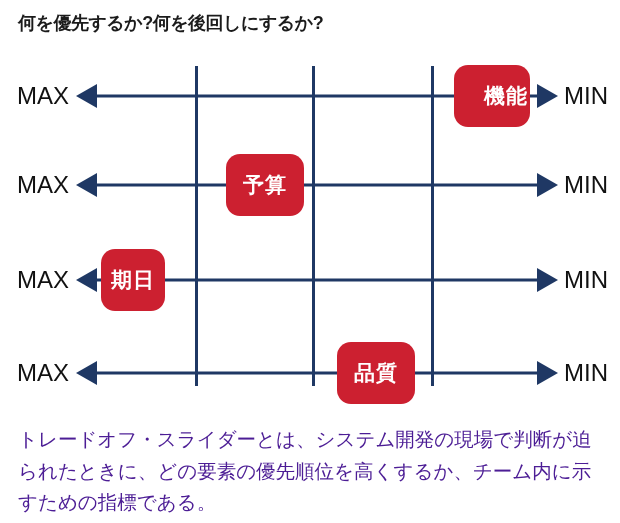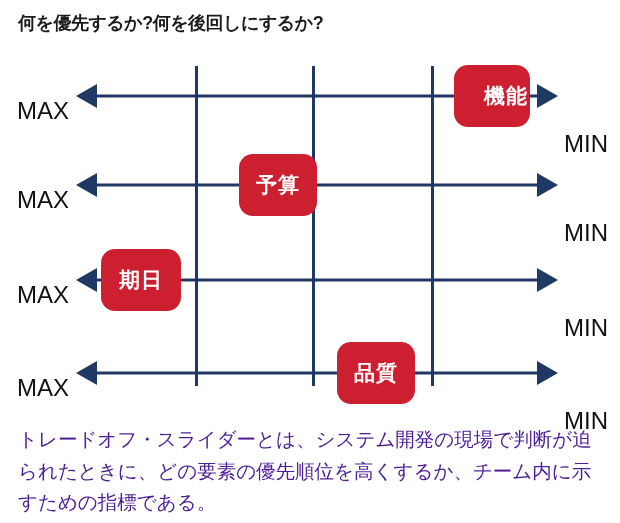--- a/index.html
+++ b/index.html
@@ -44,22 +44,22 @@
   
   .axis-label {
     position: absolute;
     font-size: 24px;
     font-weight: normal;
     color: #111111;
     line-height: 1;
     letter-spacing: 0px;
     white-space: nowrap;
   }
-  .axis-label.max { left: 17px; margin-top: 15px; }
-  .axis-label.min { left: 564px; margin-top: 48px; }
+  .axis-label.max { left: 17px; }
+  .axis-label.min { left: 564px; }
 
   
   .badge {
     position: absolute;
     background: #cc2030;
     border-radius: 14px;
     color: #ffffff;
     font-size: 21px;
     font-weight: bold;
     display: flex;
@@ -128,21 +128,21 @@
   <div class="axis-label max" style="top:268px;">MAX</div>
   <div class="axis-label max" style="top:361px;">MAX</div>
 
   <div class="axis-label min" style="top:84px;">MIN</div>
   <div class="axis-label min" style="top:173px;">MIN</div>
   <div class="axis-label min" style="top:268px;">MIN</div>
   <div class="axis-label min" style="top:361px;">MIN</div>
 
   <div class="badge" style="left:454px; top:65px; width:76px;padding-left:28px;">機能</div>
 
-  <div class="badge" style="left:239px; top:154px; width:78px;">予算</div>
+  <div class="badge" style="left:226px; top:154px; width:78px;">予算</div>
 
-  <div class="badge" style="left:101px; top:249px; width:80px;">期日</div>
+  <div class="badge" style="left:101px; top:249px; width:64px;">期日</div>
 
   <div class="badge" style="left:337px; top:342px; width:78px;">品質</div>
 
 </div>
 
 <div class="caption">トレードオフ・スライダーとは、システム開発の現場で判断が迫られたときに、どの要素の優先順位を高くするか、チーム内に示すための指標である。</div>
 
 </body></html>

